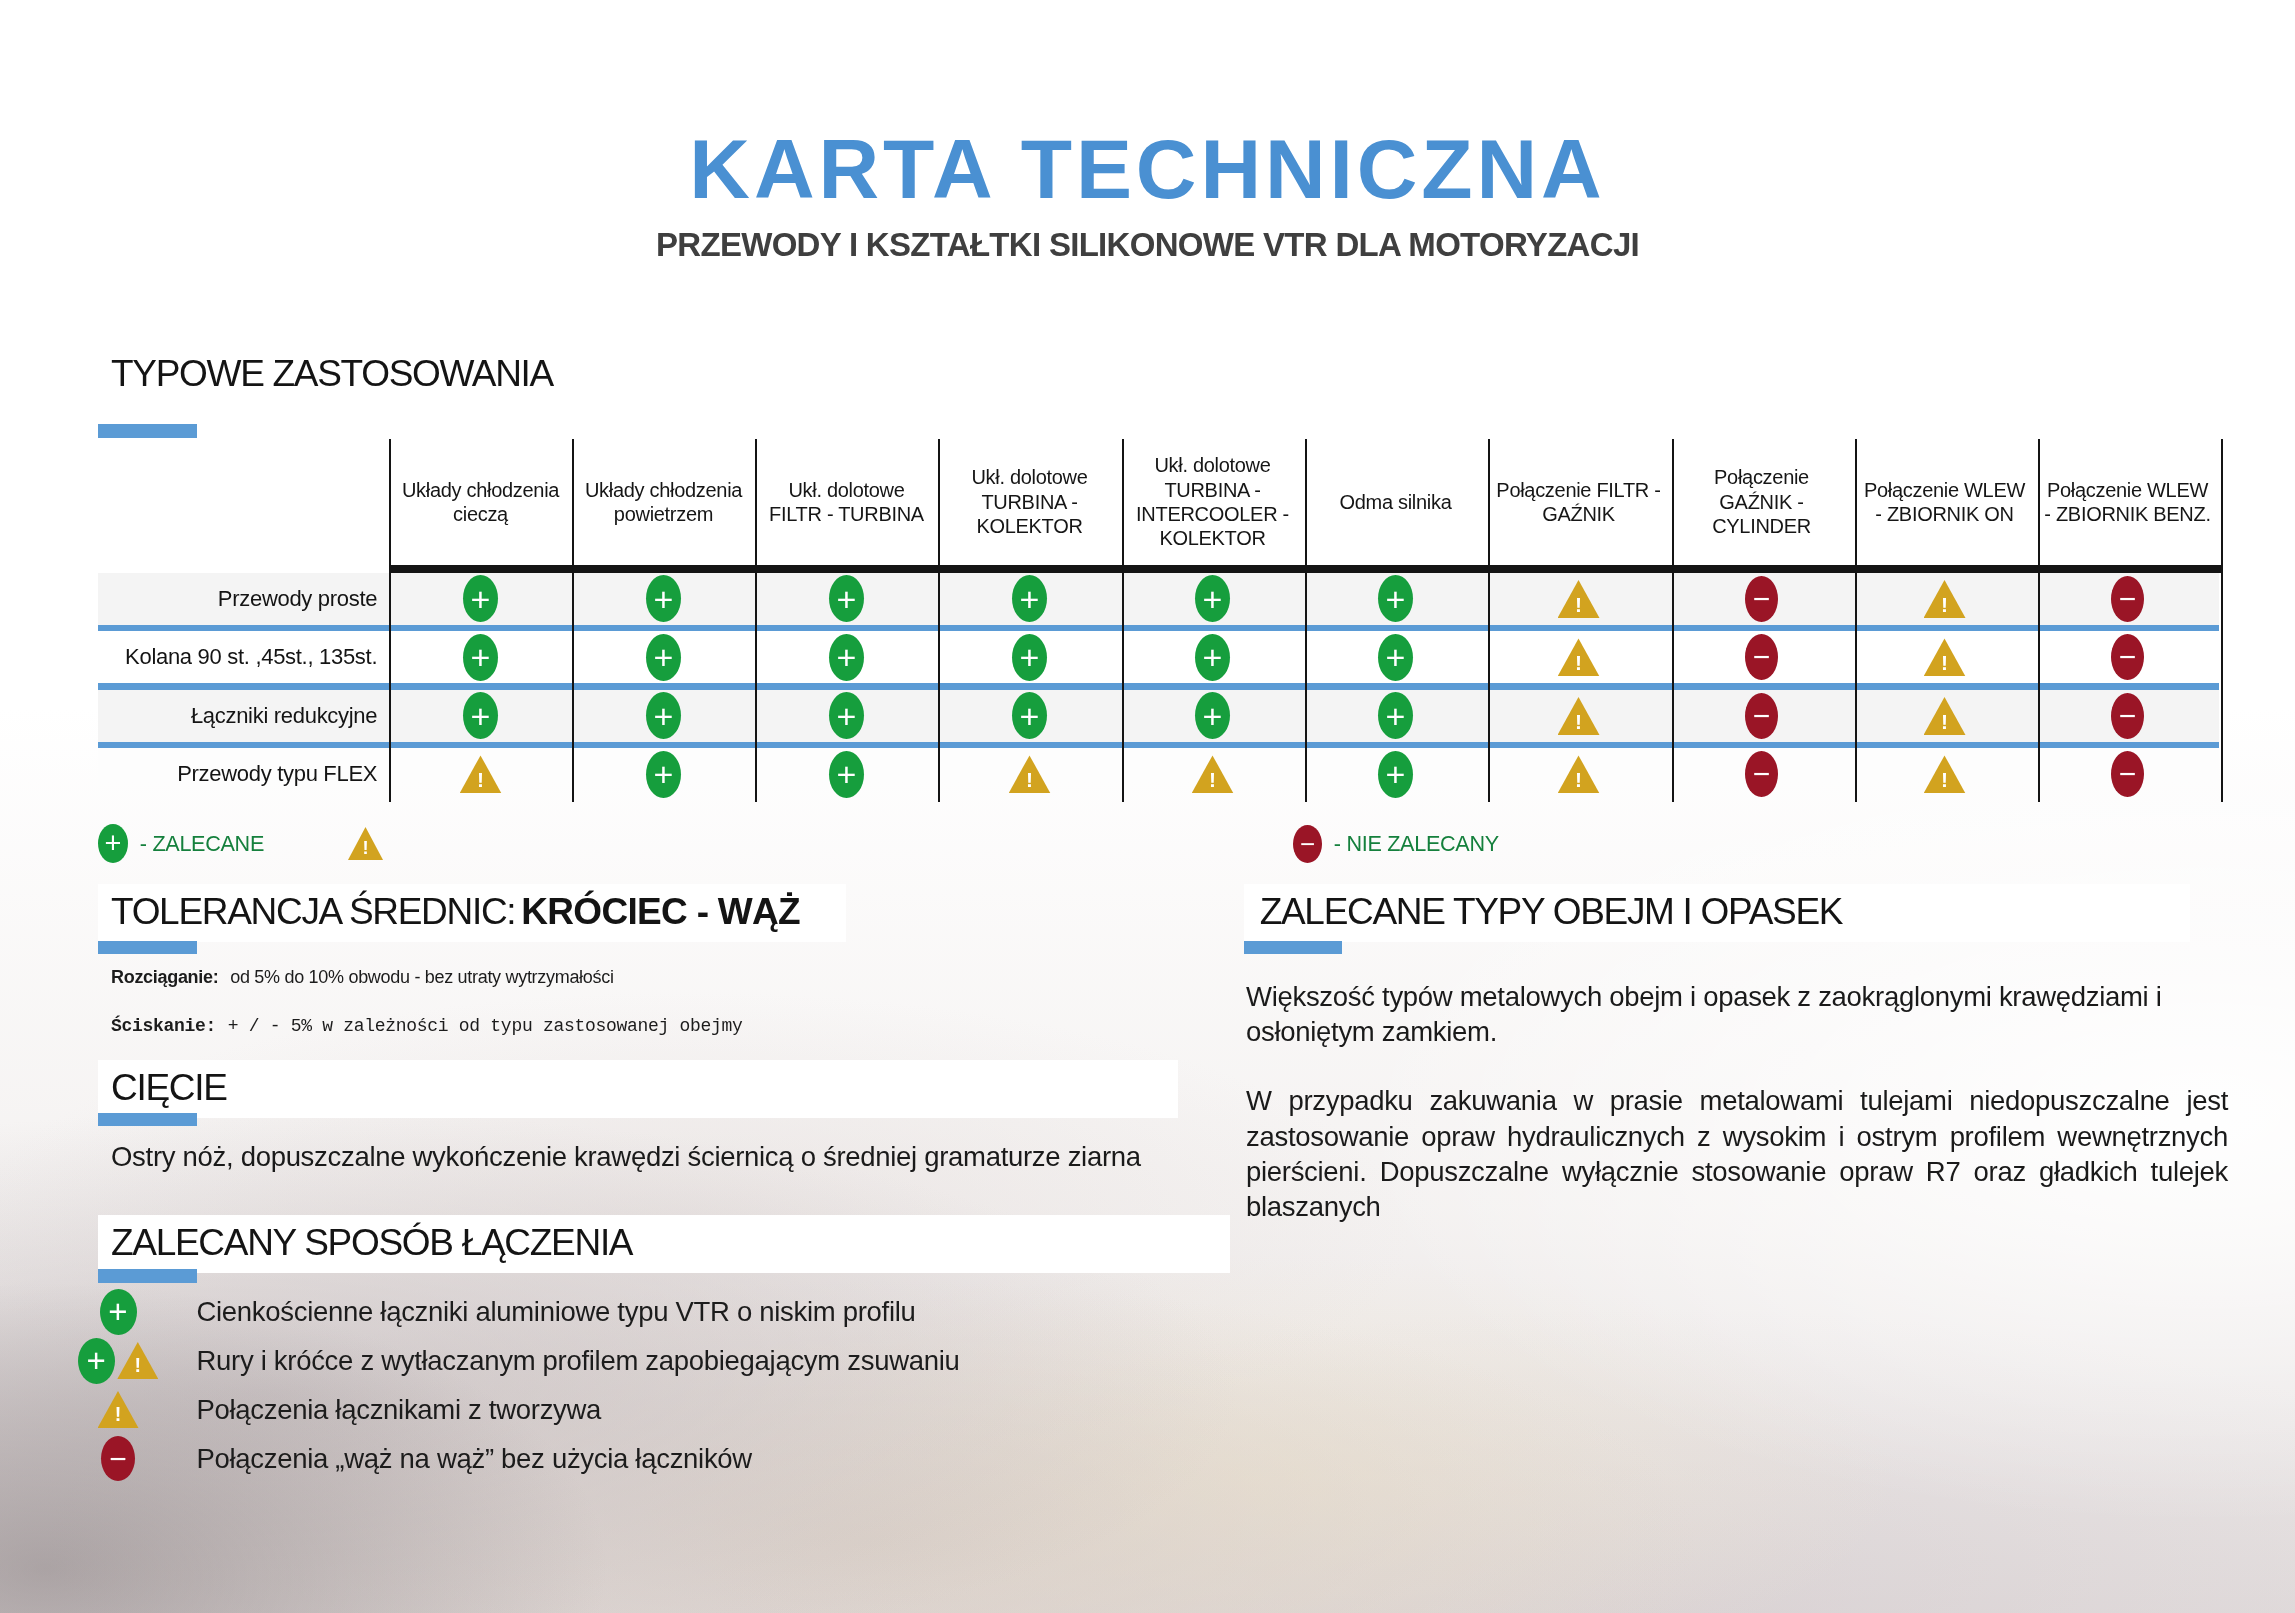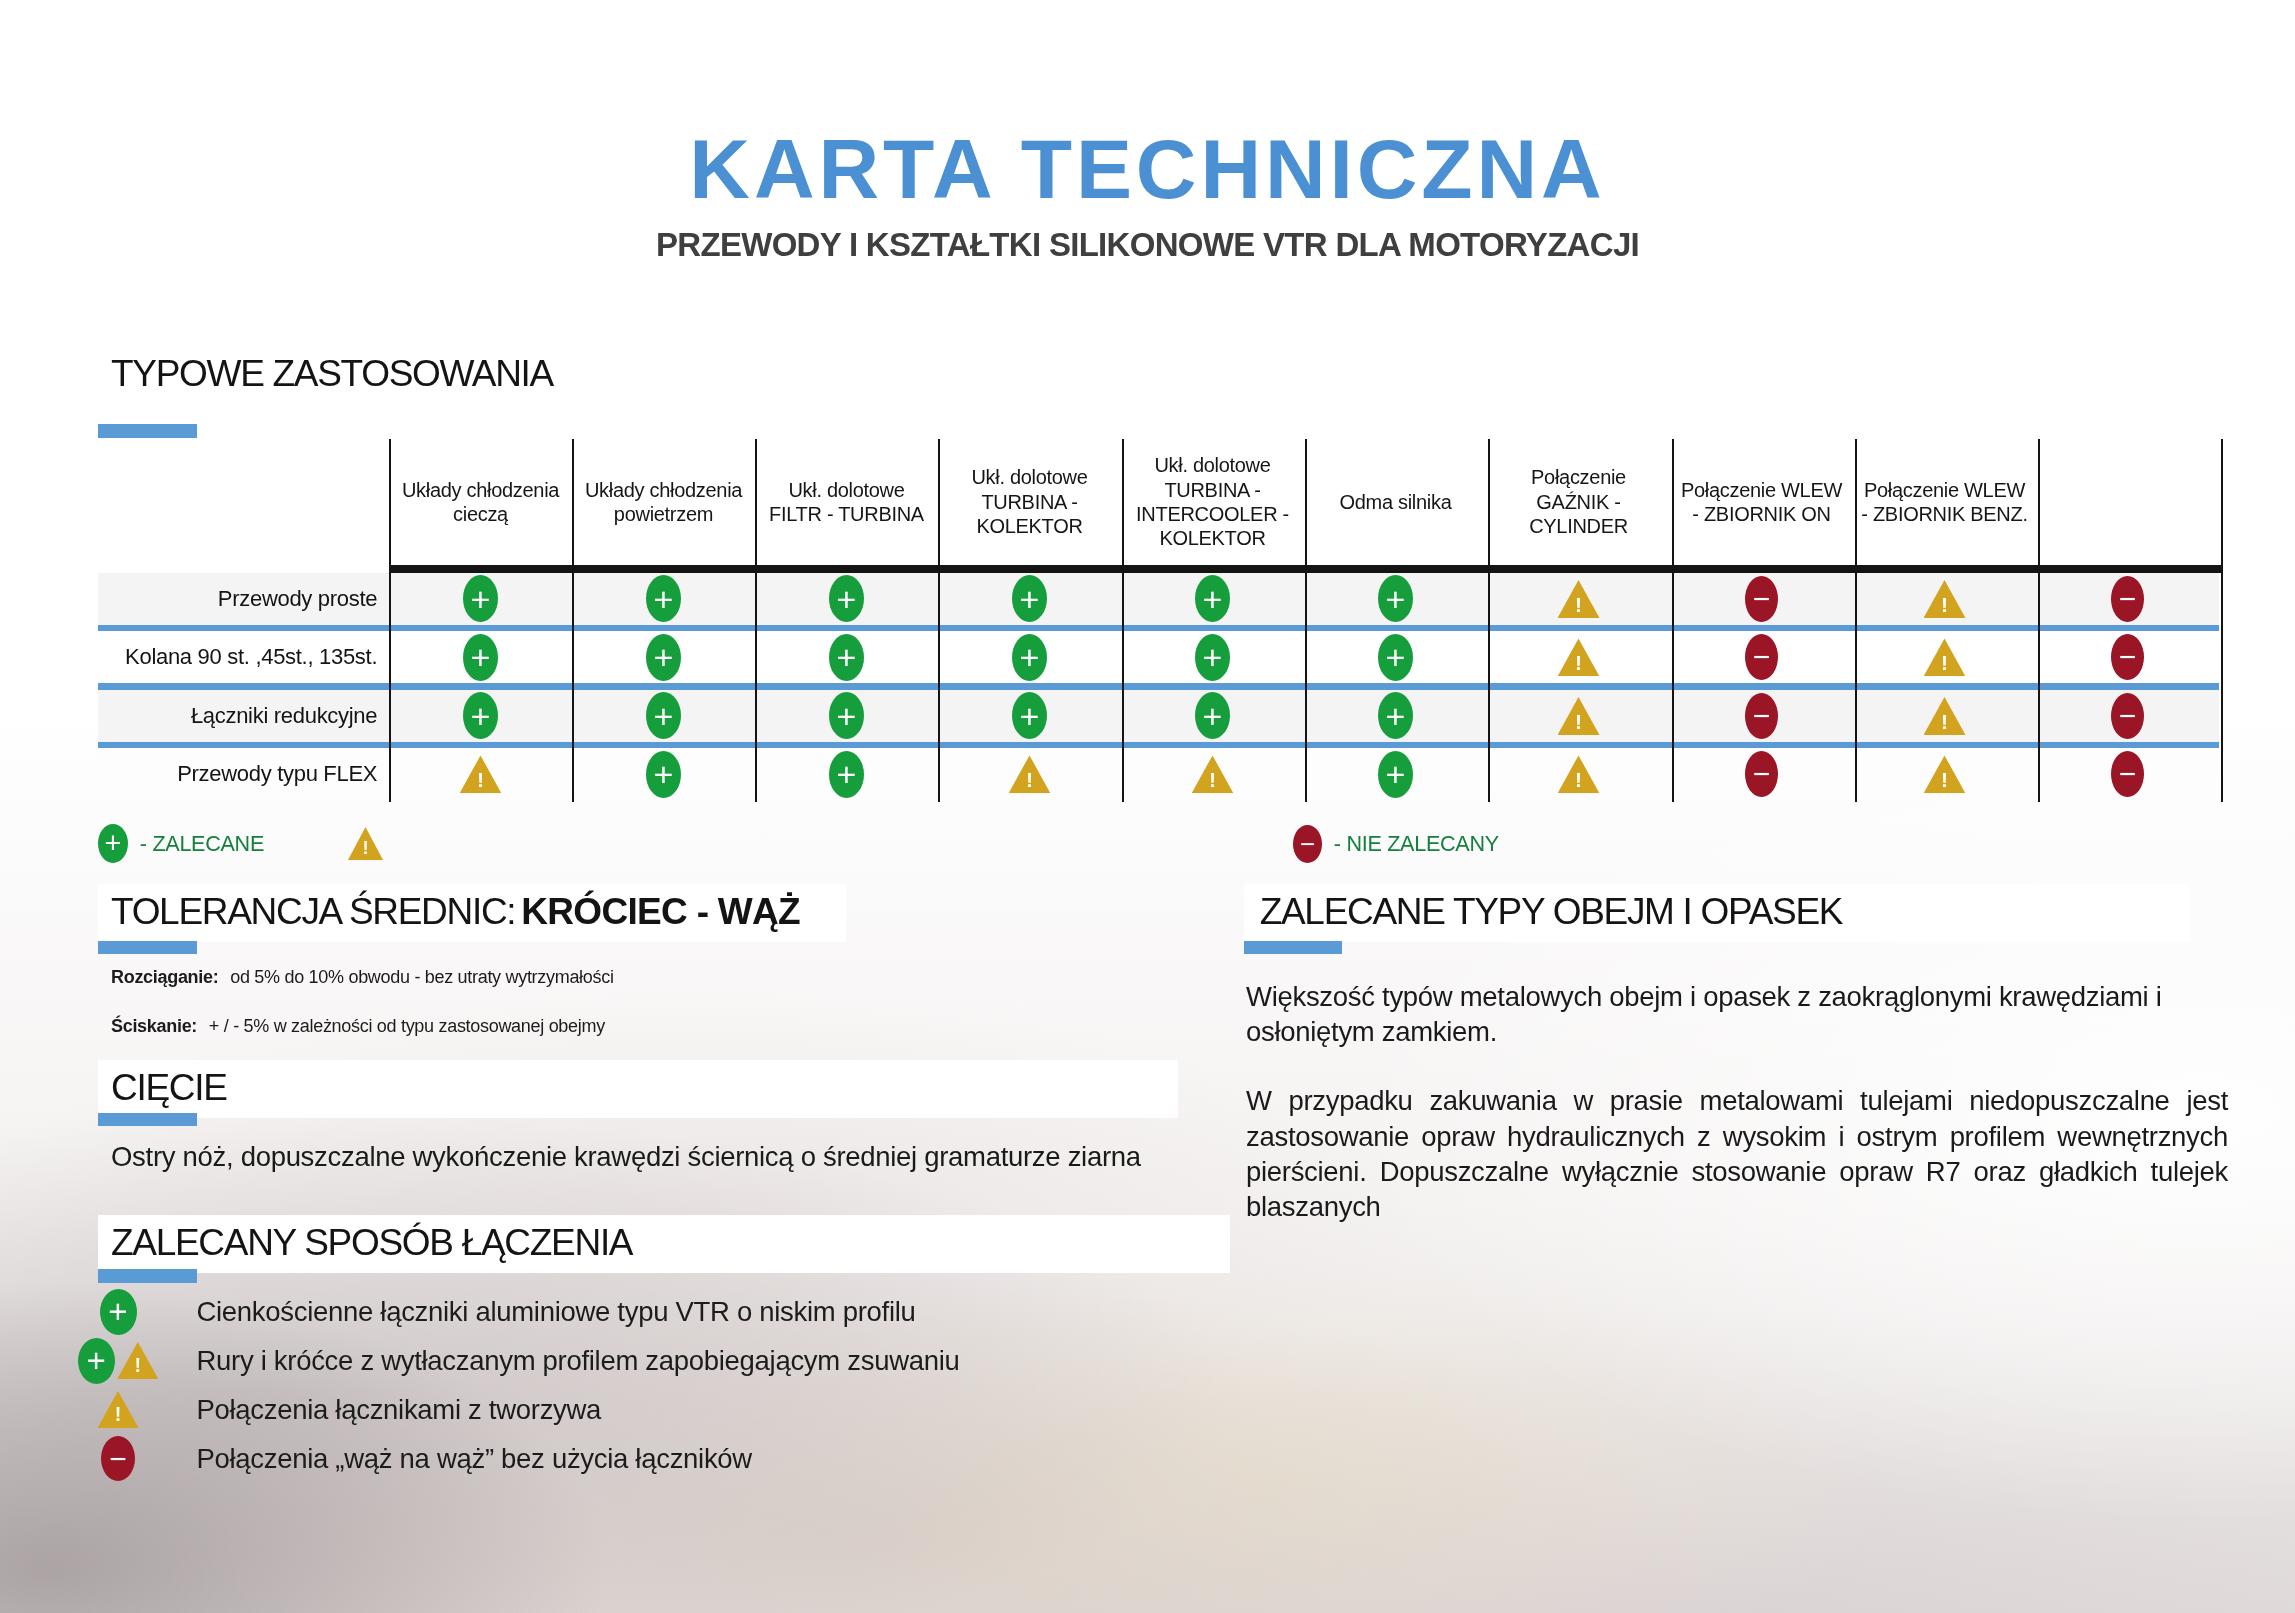--- a/index.html
+++ b/index.html
@@ -105,20 +105,21 @@
 
   <div class="table-wrap">
     <div class="app-grid" id="app-table">
         <div class="th-spacer"></div>
         <div class="th">Układy chłodzenia cieczą</div>
         <div class="th">Układy chłodzenia powietrzem</div>
         <div class="th">Ukł. dolotowe FILTR - TURBINA</div>
         <div class="th">Ukł. dolotowe TURBINA - KOLEKTOR</div>
         <div class="th">Ukł. dolotowe TURBINA - INTERCOOLER - KOLEKTOR</div>
         <div class="th">Odma silnika</div>
+        <div class="th">Połączenie FILTR - GAŹNIK</div>
         <div class="th">Połączenie GAŹNIK - CYLINDER</div>
         <div class="th">Połączenie WLEW - ZBIORNIK ON</div>
         <div class="th">Połączenie WLEW - ZBIORNIK BENZ.</div>
         <div class="gap-row"></div>
         <div class="rowlabel band-a">Przewody proste</div>
         <div class="td band-a">
           <div class="ico plus">+</div>
         </div>
         <div class="td band-a">
           <div class="ico plus">+</div>
@@ -272,21 +273,21 @@
       <div class="legend-text">- NIE ZALECANY</div>
     </div>
 
   <div class="sec-h" style="left:98px; top:884px;">
     <span>TOLERANCJA ŚREDNIC:</span><b>KRÓCIEC - WĄŻ</b>
   </div>
   <div class="bar" style="left:98px; top:941px; height:13px;"></div>
   <div class="tol-line" style="top:967px;">
     <b>Rozciąganie:</b><span>od 5% do 10% obwodu - bez utraty wytrzymałości</span>
   </div>
-  <div class="tol-line" style="top:1016px;">
+  <div class="tol-line" style="top:1016px;font-family:Liberation Mono, monospace;">
     <b>Ściskanie:</b><span>+ / -  5%  w zależności od typu zastosowanej obejmy</span>
   </div>
 
   <div class="sec-h" style="left:98px; top:1060px; width:1021px;">CIĘCIE</div>
   <div class="bar" style="left:98px; top:1113px; height:13px;"></div>
   <div class="body-block" style="left:111px; top:1139px; width:1041px;">Ostry nóż, dopuszczalne wykończenie krawędzi ściernicą  o średniej gramaturze ziarna</div>
 
   <div class="sec-h" style="left:98px; top:1215px; width:1073px;">ZALECANY SPOSÓB ŁĄCZENIA</div>
   <div class="bar" style="left:98px; top:1269px;"></div>
   <div class="join-list" id="join-list">

